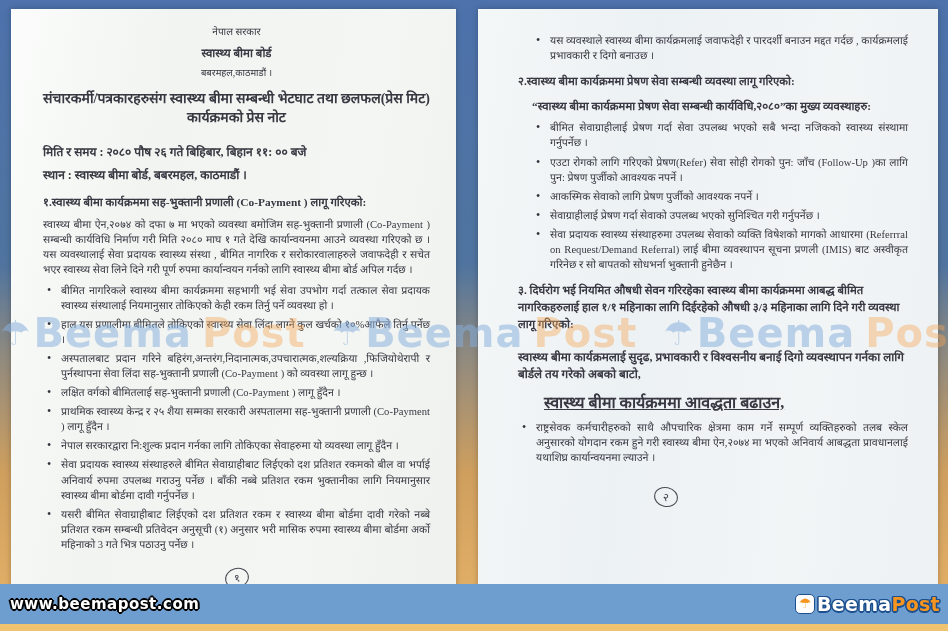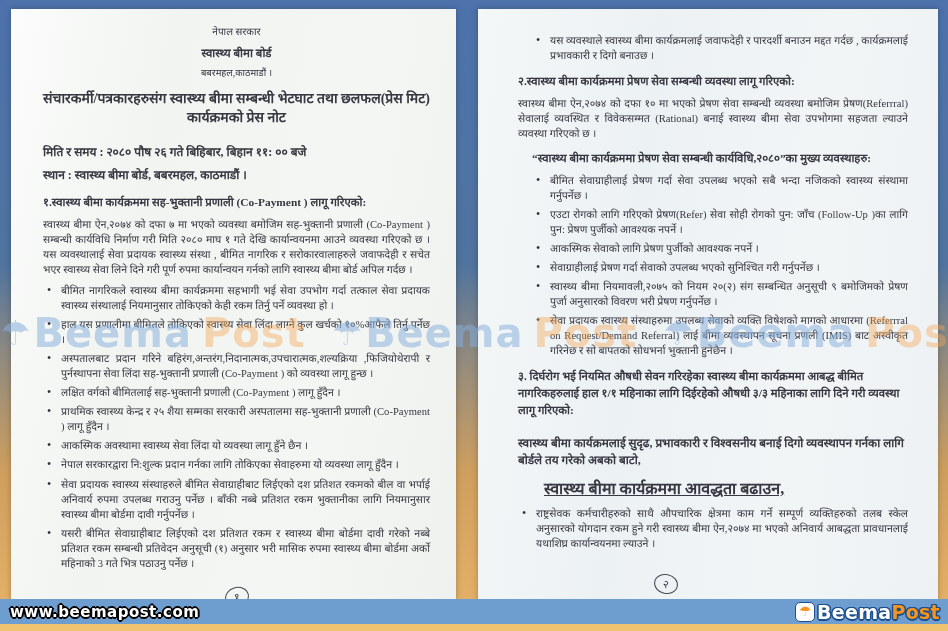--- a/index.html
+++ b/index.html
@@ -71,21 +71,21 @@
     font-family:"DejaVu Sans","Liberation Sans",sans-serif;
     font-weight:bold; font-size:40px; letter-spacing:1px;
   }
   .wm-group{ display:inline-flex; align-items:center; margin-right:26px; }
   .wm-icon{ font-size:34px; color:rgba(135,175,220,.55); margin-right:2px; }
   .wm-beema{ color:rgba(135,175,220,.52); }
   .wm-post{ color:rgba(246,166,86,.42); margin-left:10px; }
 
   
   .footer-bar{
-    position:absolute; left:0; right:0; bottom:7px; height:25px;
+    position:absolute; left:0; right:0; bottom:7px; height:40px;
     background:#6e9dcf; z-index:10;
     display:flex; align-items:center; justify-content:space-between;
     padding:0 8px 0 10px;
   }
   .footer-strip{
     position:absolute; left:0; right:0; bottom:0; height:7px;
     background:#f0c36f; z-index:10;
   }
   .footer-url{
     font-family:"DejaVu Sans","Liberation Sans",sans-serif;
@@ -128,44 +128,41 @@
   <div class="meta-line">मिति र समय : २०८० पौष २६ गते बिहिबार, बिहान ११: ०० बजे</div>
   <div class="meta-line">स्थान : स्वास्थ्य बीमा बोर्ड, बबरमहल, काठमाडौं ।</div>
   <div class="sec-heading">१.स्वास्थ्य बीमा कार्यक्रममा सह-भुक्तानी प्रणाली (Co-Payment ) लागू गरिएको:</div>
   <div class="para">स्वास्थ्य बीमा ऐन,२०७४ को दफा ७ मा भएको व्यवस्था बमोजिम सह-भुक्तानी प्रणाली (Co-Payment ) सम्बन्धी कार्यविधि निर्माण गरी मिति २०८० माघ १ गते देखि कार्यान्वयनमा आउने व्यवस्था गरिएको छ । यस व्यवस्थालाई सेवा प्रदायक स्वास्थ्य संस्था , बीमित नागरिक र सरोकारवालाहरुले जवाफदेही र सचेत भएर स्वास्थ्य सेवा लिने दिने गरी पूर्ण रुपमा कार्यान्वयन गर्नको लागि स्वास्थ्य बीमा बोर्ड अपिल गर्दछ ।</div>
   <ul class="bullets">
       <li>बीमित  नागरिकले स्वास्थ्य बीमा कार्यक्रममा सहभागी भई सेवा उपभोग गर्दा तत्काल सेवा प्रदायक स्वास्थ्य संस्थालाई नियमानुसार तोकिएको केही रकम तिर्नु पर्ने व्यवस्था हो ।</li>
       <li>हाल यस प्रणालीमा बीमितले  तोकिएको स्वास्थ्य सेवा लिंदा लाग्ने कुल खर्चको १०%आफैले तिर्नु पर्नेछ ।</li>
       <li>अस्पतालबाट प्रदान गरिने बहिरंग,अन्तरंग,निदानात्मक,उपचारात्मक,शल्यक्रिया ,फिजियोथेरापी र पुर्नस्थापना सेवा लिंदा सह-भुक्तानी प्रणाली (Co-Payment ) को व्यवस्था लागू हुन्छ ।</li>
       <li>लक्षित वर्गको बीमितलाई सह-भुक्तानी प्रणाली (Co-Payment ) लागू हुँदैन ।</li>
       <li>प्राथमिक स्वास्थ्य केन्द्र र २५ शैया सम्मका सरकारी अस्पतालमा सह-भुक्तानी प्रणाली (Co-Payment ) लागू हुँदैन ।</li>
-      <li>आकस्मिक अवस्थामा स्वास्थ्य सेवा लिंदा यो व्यवस्था लागू हुँने छैन ।</li>
       <li>नेपाल सरकारद्वारा नि:शुल्क प्रदान गर्नका लागि तोकिएका  सेवाहरुमा यो व्यवस्था लागू हुँदैन ।</li>
       <li>सेवा प्रदायक स्वास्थ्य संस्थाहरुले बीमित सेवाग्राहीबाट लिईएको दश प्रतिशत रकमको बील वा भर्पाई अनिवार्य रुपमा उपलब्ध गराउनु पर्नेछ । बाँकी नब्बे प्रतिशत रकम भुक्तानीका लागि नियमानुसार स्वास्थ्य बीमा बोर्डमा दावी गर्नुपर्नेछ ।</li>
       <li>यसरी बीमित सेवाग्राहीबाट लिईएको दश प्रतिशत रकम र स्वास्थ्य बीमा बोर्डमा दावी गरेको नब्बे प्रतिशत रकम सम्बन्धी प्रतिवेदन अनुसूची (१) अनुसार भरी मासिक रुपमा स्वास्थ्य बीमा बोर्डमा अर्को महिनाको 3 गते भित्र पठाउनु पर्नेछ ।</li>
     </ul>
   <div class="page-num-wrap">
     <span class="page-num">१</span>
   </div>
 </div>
 
 <div class="page page-2">
   <div style="margin-top:10px;"></div>
   <ul class="bullets indent">
       <li>यस व्यवस्थाले स्वास्थ्य बीमा कार्यक्रमलाई जवाफदेही र पारदर्शी बनाउन मद्दत गर्दछ , कार्यक्रमलाई प्रभावकारी र दिगो बनाउछ ।</li>
     </ul>
   <div class="sec-heading">२.स्वास्थ्य बीमा कार्यक्रममा प्रेषण सेवा सम्बन्धी व्यवस्था लागू गरिएको:</div>
-  <div class="para">स्वास्थ्य बीमा ऐन,२०७४ को दफा १० मा भएको प्रेषण सेवा सम्बन्धी व्यवस्था बमोजिम प्रेषण(Referrral) सेवालाई व्यवस्थित र विवेकसम्मत (Rational) बनाई स्वास्थ्य बीमा सेवा उपभोगमा सहजता ल्याउने व्यवस्था गरिएको छ ।</div>
   <div class="quote-heading">“स्वास्थ्य बीमा कार्यक्रममा प्रेषण सेवा सम्बन्धी कार्यविधि,२०८०”का मुख्य व्यवस्थाहरु:</div>
   <ul class="bullets indent">
       <li>बीमित सेवाग्राहीलाई प्रेषण गर्दा सेवा उपलब्ध भएको सबै भन्दा नजिकको स्वास्थ्य संस्थामा गर्नुपर्नेछ ।</li>
       <li>एउटा रोगको लागि गरिएको  प्रेषण(Refer) सेवा सोही रोगको पुन: जाँच (Follow-Up )का लागि पुन: प्रेषण पुर्जीको आवश्यक नपर्ने  ।</li>
       <li>आकस्मिक सेवाको लागि प्रेषण पुर्जीको आवश्यक नपर्ने  ।</li>
       <li>सेवाग्राहीलाई प्रेषण गर्दा सेवाको उपलब्ध भएको सुनिश्चित गरी गर्नुपर्नेछ ।</li>
-      <li>स्वास्थ्य बीमा नियमावली,२०७५ को नियम २०(२) संग सम्बन्धित अनुसूची ९ बमोजिमको प्रेषण पुर्जा अनुसारको विवरण भरी प्रेषण गर्नुपर्नेछ ।</li>
       <li>सेवा प्रदायक स्वास्थ्य संस्थाहरुमा उपलब्ध सेवाको व्यक्ति विषेशको मागको आधारमा (Referrral on Request/Demand Referral) लाई बीमा व्यवस्थापन सूचना प्रणली (IMIS) बाट अस्वीकृत गरिनेछ र सो बापतको सोधभर्ना भुक्तानी हुनेछैन ।</li>
     </ul>
   <div class="sec-heading" style="line-height:1.5;">३. दिर्घरोग भई नियमित औषधी सेवन गरिरहेका स्वास्थ्य बीमा कार्यक्रममा आबद्ध बीमित नागरिकहरुलाई हाल १/१ महिनाका लागि दिईरहेको औषधी ३/३ महिनाका लागि दिने गरी व्यवस्था लागू गरिएको:</div>
   <div class="closing">स्वास्थ्य बीमा कार्यक्रमलाई सुदृढ, प्रभावकारी र विश्वसनीय बनाई दिगो व्यवस्थापन गर्नका लागि बोर्डले तय गरेको अबको बाटो,</div>
   <div class="underline-head">स्वास्थ्य बीमा कार्यक्रममा आवद्धता बढाउन,</div>
   <ul class="bullets">
       <li>राष्ट्रसेवक कर्मचारीहरुको साथै औपचारिक क्षेत्रमा काम गर्ने सम्पूर्ण व्यक्तिहरुको तलब स्केल अनुसारको योगदान रकम हुने गरी स्वास्थ्य बीमा ऐन,२०७४ मा भएको अनिवार्य आबद्धता प्रावधानलाई यथाशिघ्र कार्यान्वयनमा ल्याउने ।</li>
     </ul>
   <div class="page-num-wrap">
     <span class="page-num" style="transform:rotate(12deg);">२</span>

